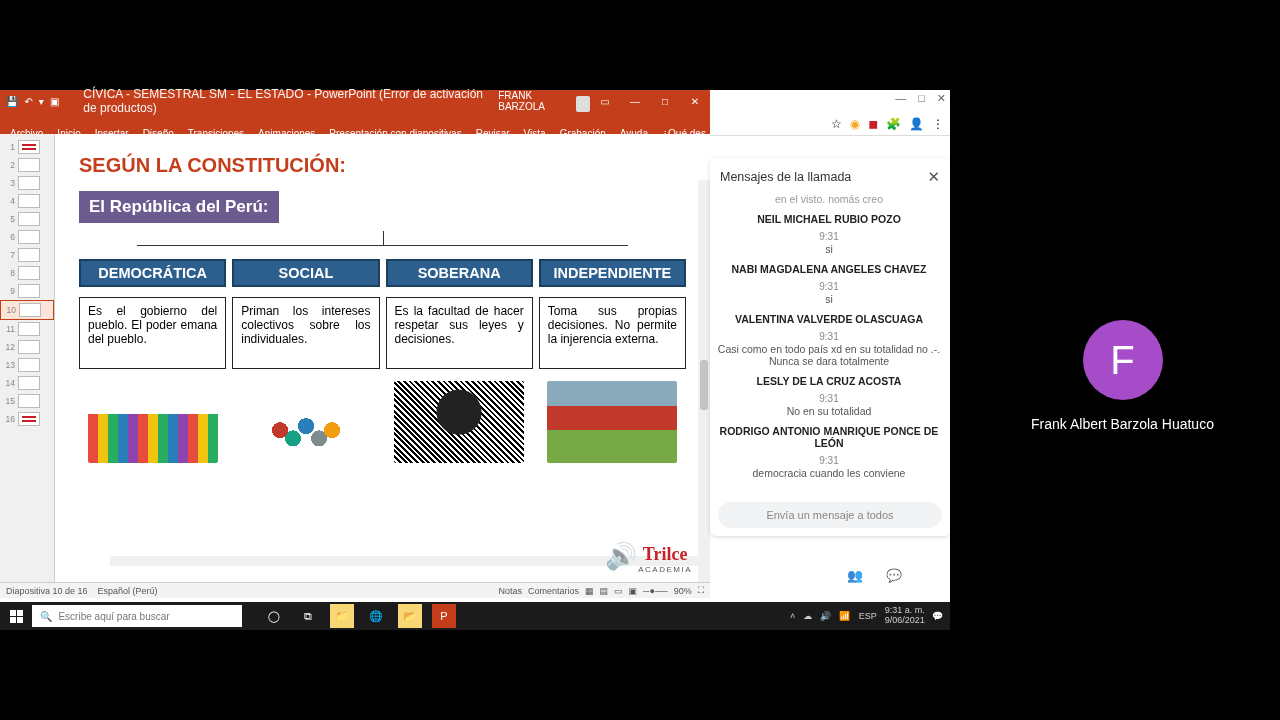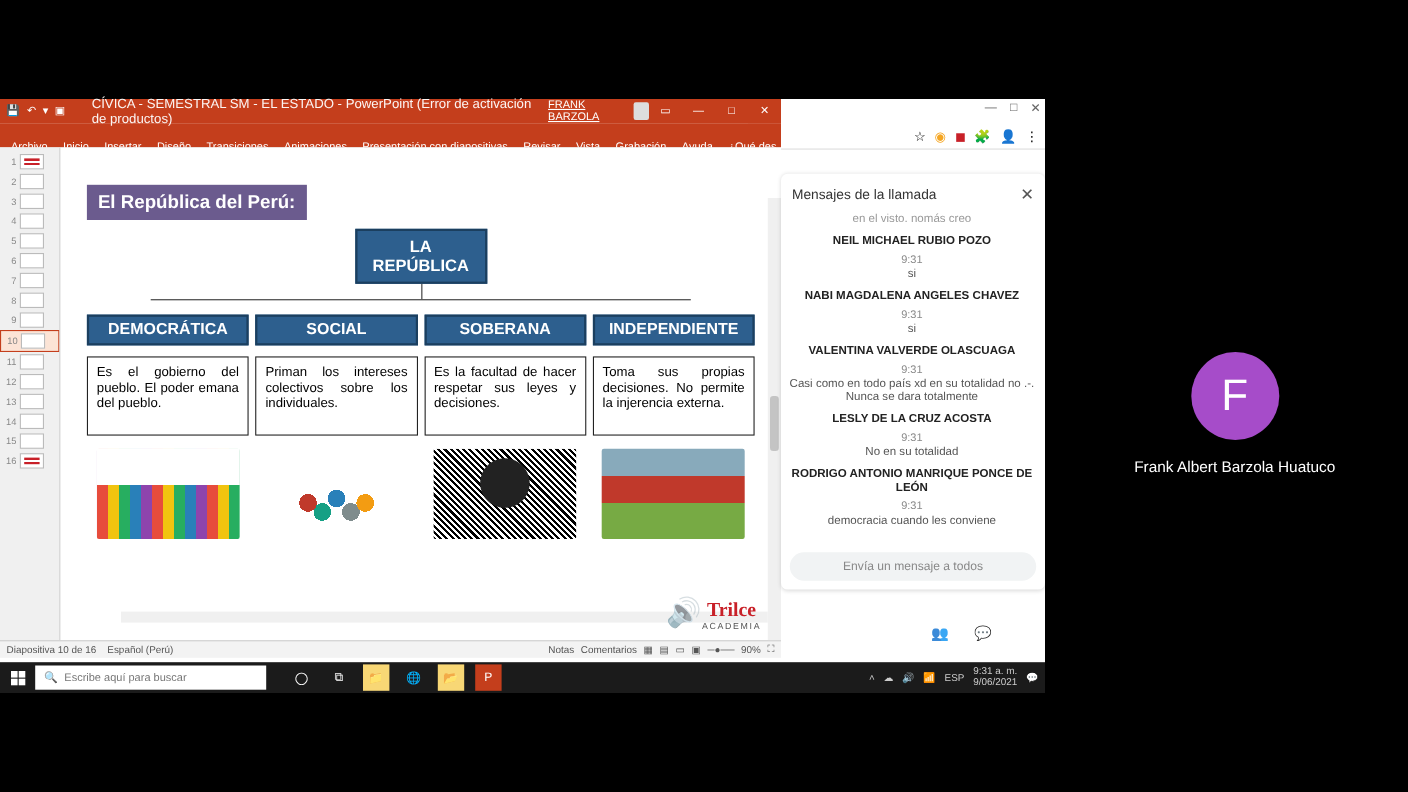--- a/index.html
+++ b/index.html
@@ -2,21 +2,21 @@
 <html><head>
 <meta charset="utf-8">
 <style>
 * { margin: 0; padding: 0; box-sizing: border-box; font-family: "Segoe UI", Arial, sans-serif; }
 body { width: 1280px; height: 720px; background: #000; overflow: hidden; position: relative; }
 .desktop { position: absolute; top: 90px; left: 0; width: 950px; height: 540px; background: #fff; }
 .pp-window { position: absolute; top: 0; left: 0; width: 710px; height: 508px; display: flex; flex-direction: column; }
 .pp-titlebar { height: 22px; background: #c43e1c; display: flex; align-items: center; font-size: 10px; color: #fff; }
 .qa { display: flex; gap: 6px; padding: 0 6px; align-items: center; }
 .pp-title { margin-left: 18px; font-size: 12px; opacity: .95; }
-.pp-user { margin-left: auto; display: flex; align-items: center; gap: 6px; font-size: 10px; text-decoration: underline; }
+.pp-user { margin-left: auto; display: flex; align-items: flex-end; gap: 6px; font-size: 10px; }
 .avatar { width: 16px; height: 16px; background: #ddd; border-radius: 2px; }
 .winctrl { display: flex; }
 .winctrl span { width: 30px; height: 22px; display: flex; align-items: center; justify-content: center; }
 .pp-ribbon { height: 22px; background: #c43e1c; display: flex; align-items: center; gap: 14px; padding: 0 10px; font-size: 10px; color: #fff; }
 .pp-ribbon span { white-space: nowrap; margin-top: 20px; }
 .pp-ribbon .right { margin-left: auto; display: flex; gap: 10px; }
 .pp-body { flex: 1; display: flex; background: #e6e6e6; overflow: hidden; }
 .thumbs { width: 55px; background: #f0f0f0; border-right: 1px solid #ccc; display: flex; flex-direction: column; padding-top: 4px; overflow: hidden; }
 .thumb { display: flex; align-items: center; gap: 3px; padding: 2px 3px; }
 .thumb.active { background: #fce4d6; border: 1px solid #c43e1c; }
@@ -187,23 +187,23 @@
           </div>
           <div class="thumb">
             <span class="tn">16</span>
             <span class="tprev flag"></span>
           </div>
         </div>
       <div class="slide-area">
         <div class="scroll-v"></div>
         <div class="scroll-h"></div>
         <div class="slide">
+          <div class="slide-title">SEGÚN LA CONSTITUCIÓN:</div>
           <div class="sub-badge">El República del Perú:</div>
           <div class="tree">
-            <div class="root">LA REPÚBLICA</div>
             <div class="lines"></div>
             <div class="cols">
               <div class="col">
                 <div class="col-head">DEMOCRÁTICA</div>
                 <div class="col-box">Es el gobierno del pueblo. El poder emana del pueblo.</div>
                 <div class="imgph hands"></div>
               </div>
               <div class="col">
                 <div class="col-head">SOCIAL</div>
                 <div class="col-box">Priman los intereses colectivos sobre los individuales.</div>

